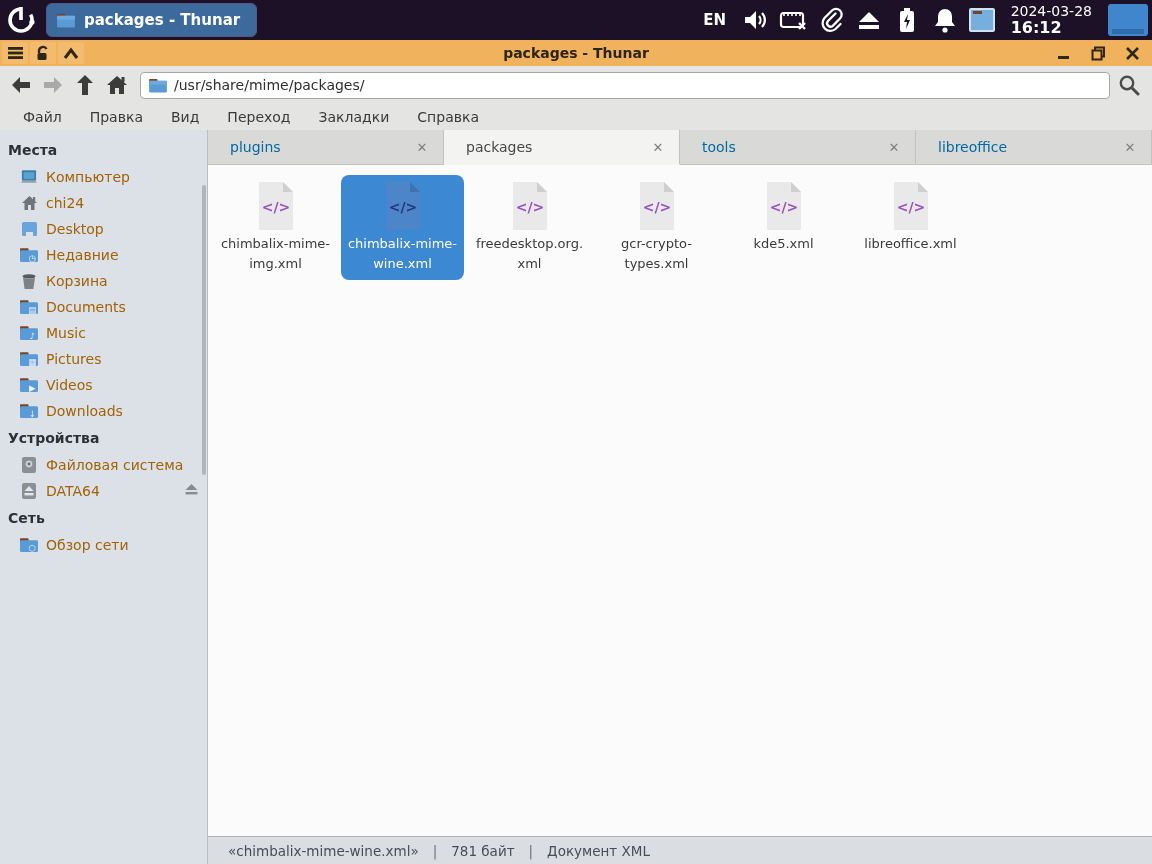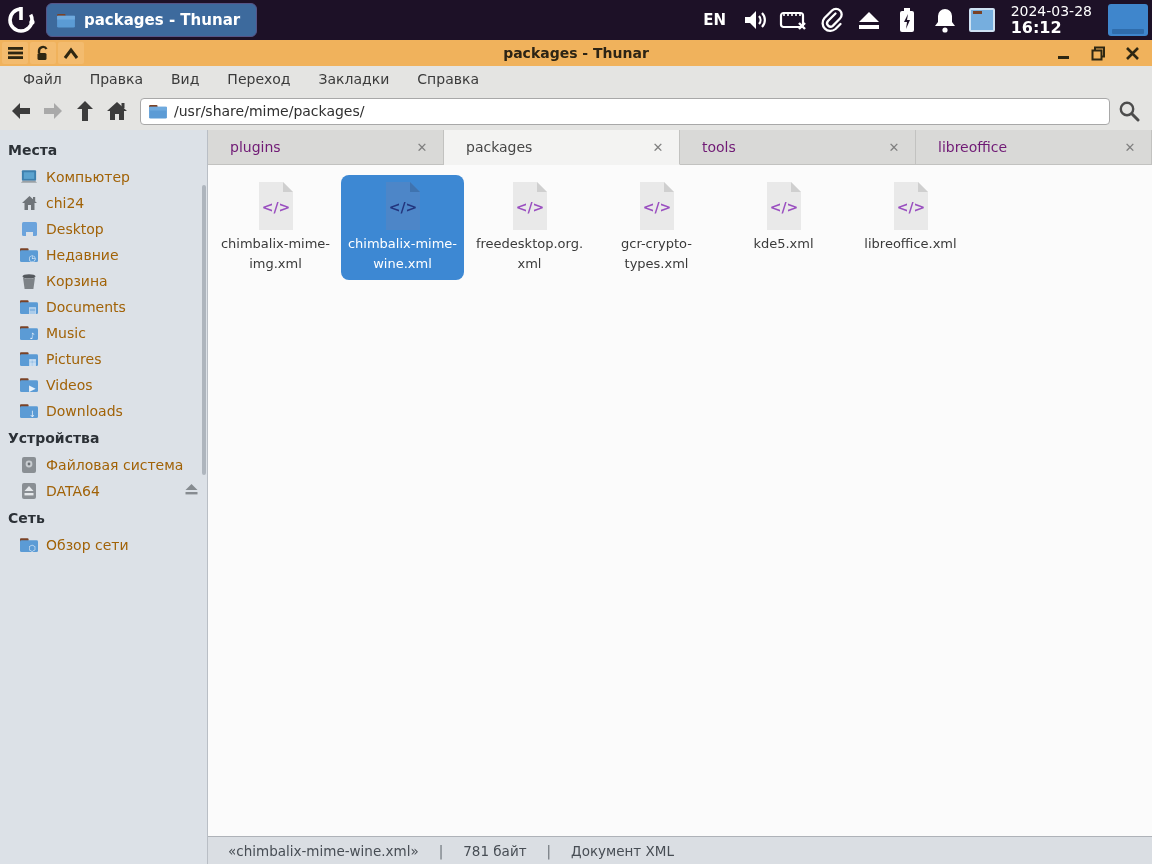--- a/index.html
+++ b/index.html
@@ -46,33 +46,33 @@
   .side-header { font-size:14px; font-weight:bold; color:#2c3137; padding:6px 8px 6px 8px; }
   .side-item { display:flex; align-items:center; height:26px; padding-left:20px; gap:8px; font-size:14px; color:#a16207; }
   .side-item .side-ico { width:18px; height:16px; display:flex; align-items:center; justify-content:center; flex:0 0 auto; }
   .side-item .eject { margin-left:auto; margin-right:8px; }
   #side-scroll { position:absolute; right:1px; top:55px; width:4px; height:290px; background:#aeb5bd; border-radius:2px; }
 
   
   #main { flex:1 1 auto; display:flex; flex-direction:column; min-width:0; }
   #tabbar { height:35px; background:#d3d3d1; display:flex; flex:0 0 auto; }
   .tab { flex:1 1 0; display:flex; align-items:center; background:#d9d9d7; border-right:1px solid #c2c2c0; border-bottom:1px solid #c2c2c0; padding:0 12px 0 22px; }
-  .tab .tab-label { font-size:14px; color:#701a75; }
+  .tab .tab-label { font-size:14px; color:#0369a1; }
   .tab .tab-close { margin-left:auto; color:#7f7f7f; font-size:13px; width:18px; height:18px; display:flex; align-items:center; justify-content:center; }
   .tab.active { background:#f3f3f2; border-bottom:1px solid #f3f3f2; }
   .tab.active .tab-label { color:#474747; }
 
   #files { flex:1 1 auto; background:#fbfbfb; padding:8px 0 0 4px; display:flex; flex-wrap:wrap; align-content:flex-start; }
   .file { width:123px; margin:2px; padding:6px 2px 6px 2px; display:flex; flex-direction:column; align-items:center; border-radius:8px; }
   .file-icon { width:44px; height:50px; }
   .file-label { margin-top:3px; text-align:center; font-size:13px; line-height:20px; color:#3a3a3a; }
   .file.selected { background:#3d88d3; }
   .file.selected .file-label { color:#fff; }
 
-  #statusbar { height:28px; background:#dadee3; border-top:1px solid #aeb2b8; display:flex; align-items:center; padding-left:20px; gap:20px; font-size:13.5px; color:#474d54; flex:0 0 auto; }
+  #statusbar { height:28px; background:#dadee3; border-top:1px solid #aeb2b8; display:flex; align-items:center; padding-left:20px; gap:14px; font-size:13.5px; color:#474d54; flex:0 0 auto; }
   .sb-sep { color:#6b7177; }
 </style>
 </head>
 <body>
 
 <div id="screen">
 
   <div id="panel">
     <div id="logo-btn" class="tray">
         <svg width="32" height="32" viewBox="0 0 32 32">
@@ -174,29 +174,20 @@
               <rect x="1.5" y="4.5" width="9" height="9" fill="#f0b25c" stroke="#2e2712" stroke-width="2"></rect>
             </svg>
           </div>
         <div class="wc">
             <svg width="15" height="15" viewBox="0 0 15 15">
               <path d="M2 2 L13 13 M13 2 L2 13" stroke="#2e2712" stroke-width="2.6"></path>
             </svg>
           </div>
       </div>
     </div>
-
-    <div id="menubar">
-        <div class="menu-item">Файл</div>
-        <div class="menu-item">Правка</div>
-        <div class="menu-item">Вид</div>
-        <div class="menu-item">Переход</div>
-        <div class="menu-item">Закладки</div>
-        <div class="menu-item">Справка</div>
-      </div>
 
     <div id="toolbar">
       <div class="nav-btn">
           <svg width="22" height="18" viewBox="0 0 22 18">
             <path d="M10 1 L2 9 L10 17 V12 H20 V6 H10 Z" fill="#3c3c3c"></path>
           </svg>
         </div>
       <div class="nav-btn">
           <svg width="22" height="18" viewBox="0 0 22 18">
             <path d="M12 1 L20 9 L12 17 V12 H2 V6 H12 Z" fill="#a9a9a9"></path>
@@ -224,20 +215,29 @@
         <span id="path-text">/usr/share/mime/packages/</span>
       </div>
       <div id="search-btn">
           <svg width="22" height="22" viewBox="0 0 22 22">
             <circle cx="9" cy="9" r="6.2" fill="none" stroke="#4c4c4c" stroke-width="2.4"></circle>
             <path d="M13.8 13.8 L20 20" stroke="#4c4c4c" stroke-width="3" stroke-linecap="round"></path>
           </svg>
         </div>
     </div>
 
+    <div id="menubar">
+        <div class="menu-item">Файл</div>
+        <div class="menu-item">Правка</div>
+        <div class="menu-item">Вид</div>
+        <div class="menu-item">Переход</div>
+        <div class="menu-item">Закладки</div>
+        <div class="menu-item">Справка</div>
+      </div>
+
     <div id="body-row">
       <div id="sidebar">
         <div id="side-content">
             <div class="side-header">Места</div>
             <div class="side-item">
               <span class="side-ico">
                 <svg width="19" height="16" viewBox="0 0 19 16">
                   <rect x="2" y="1" width="15" height="11" rx="1" fill="#3d7fad"></rect>
                   <rect x="4" y="3" width="11" height="7" fill="#5ba3cf"></rect>
                   <path d="M1 14 L3 12 H16 L18 14 Z" fill="#9aa0a6"></path>

